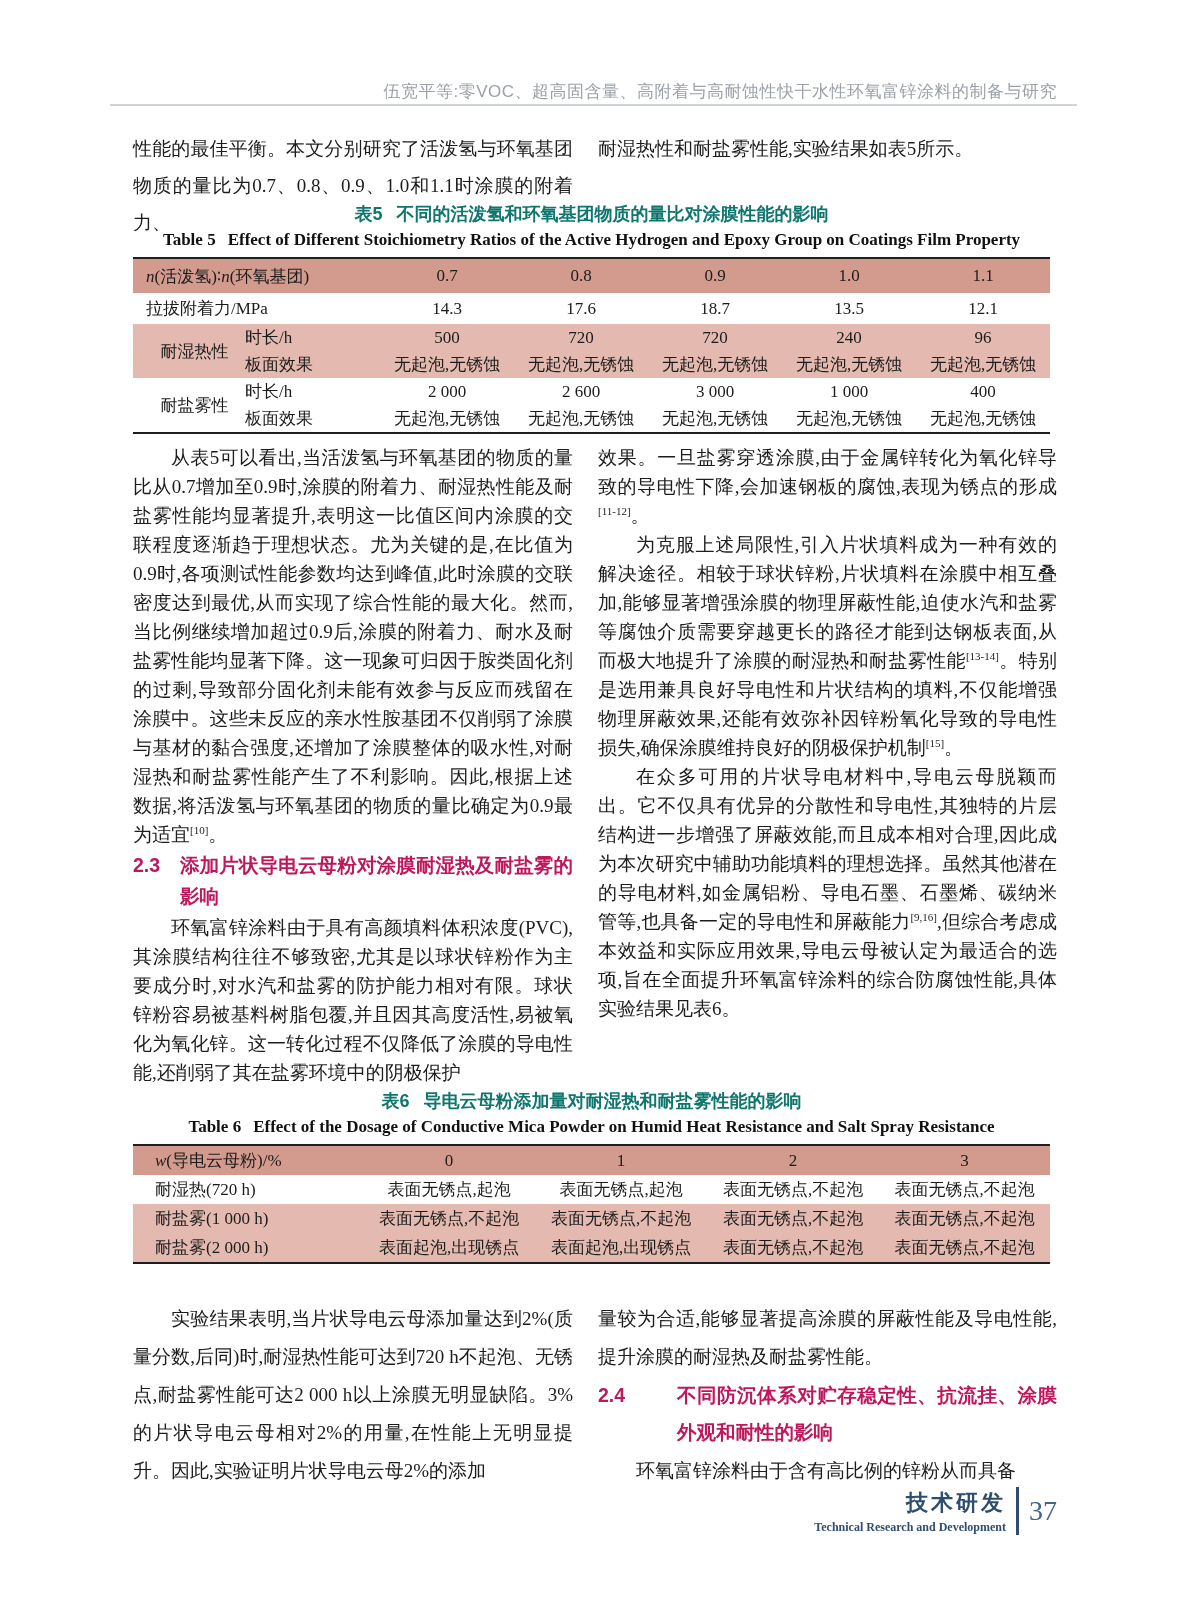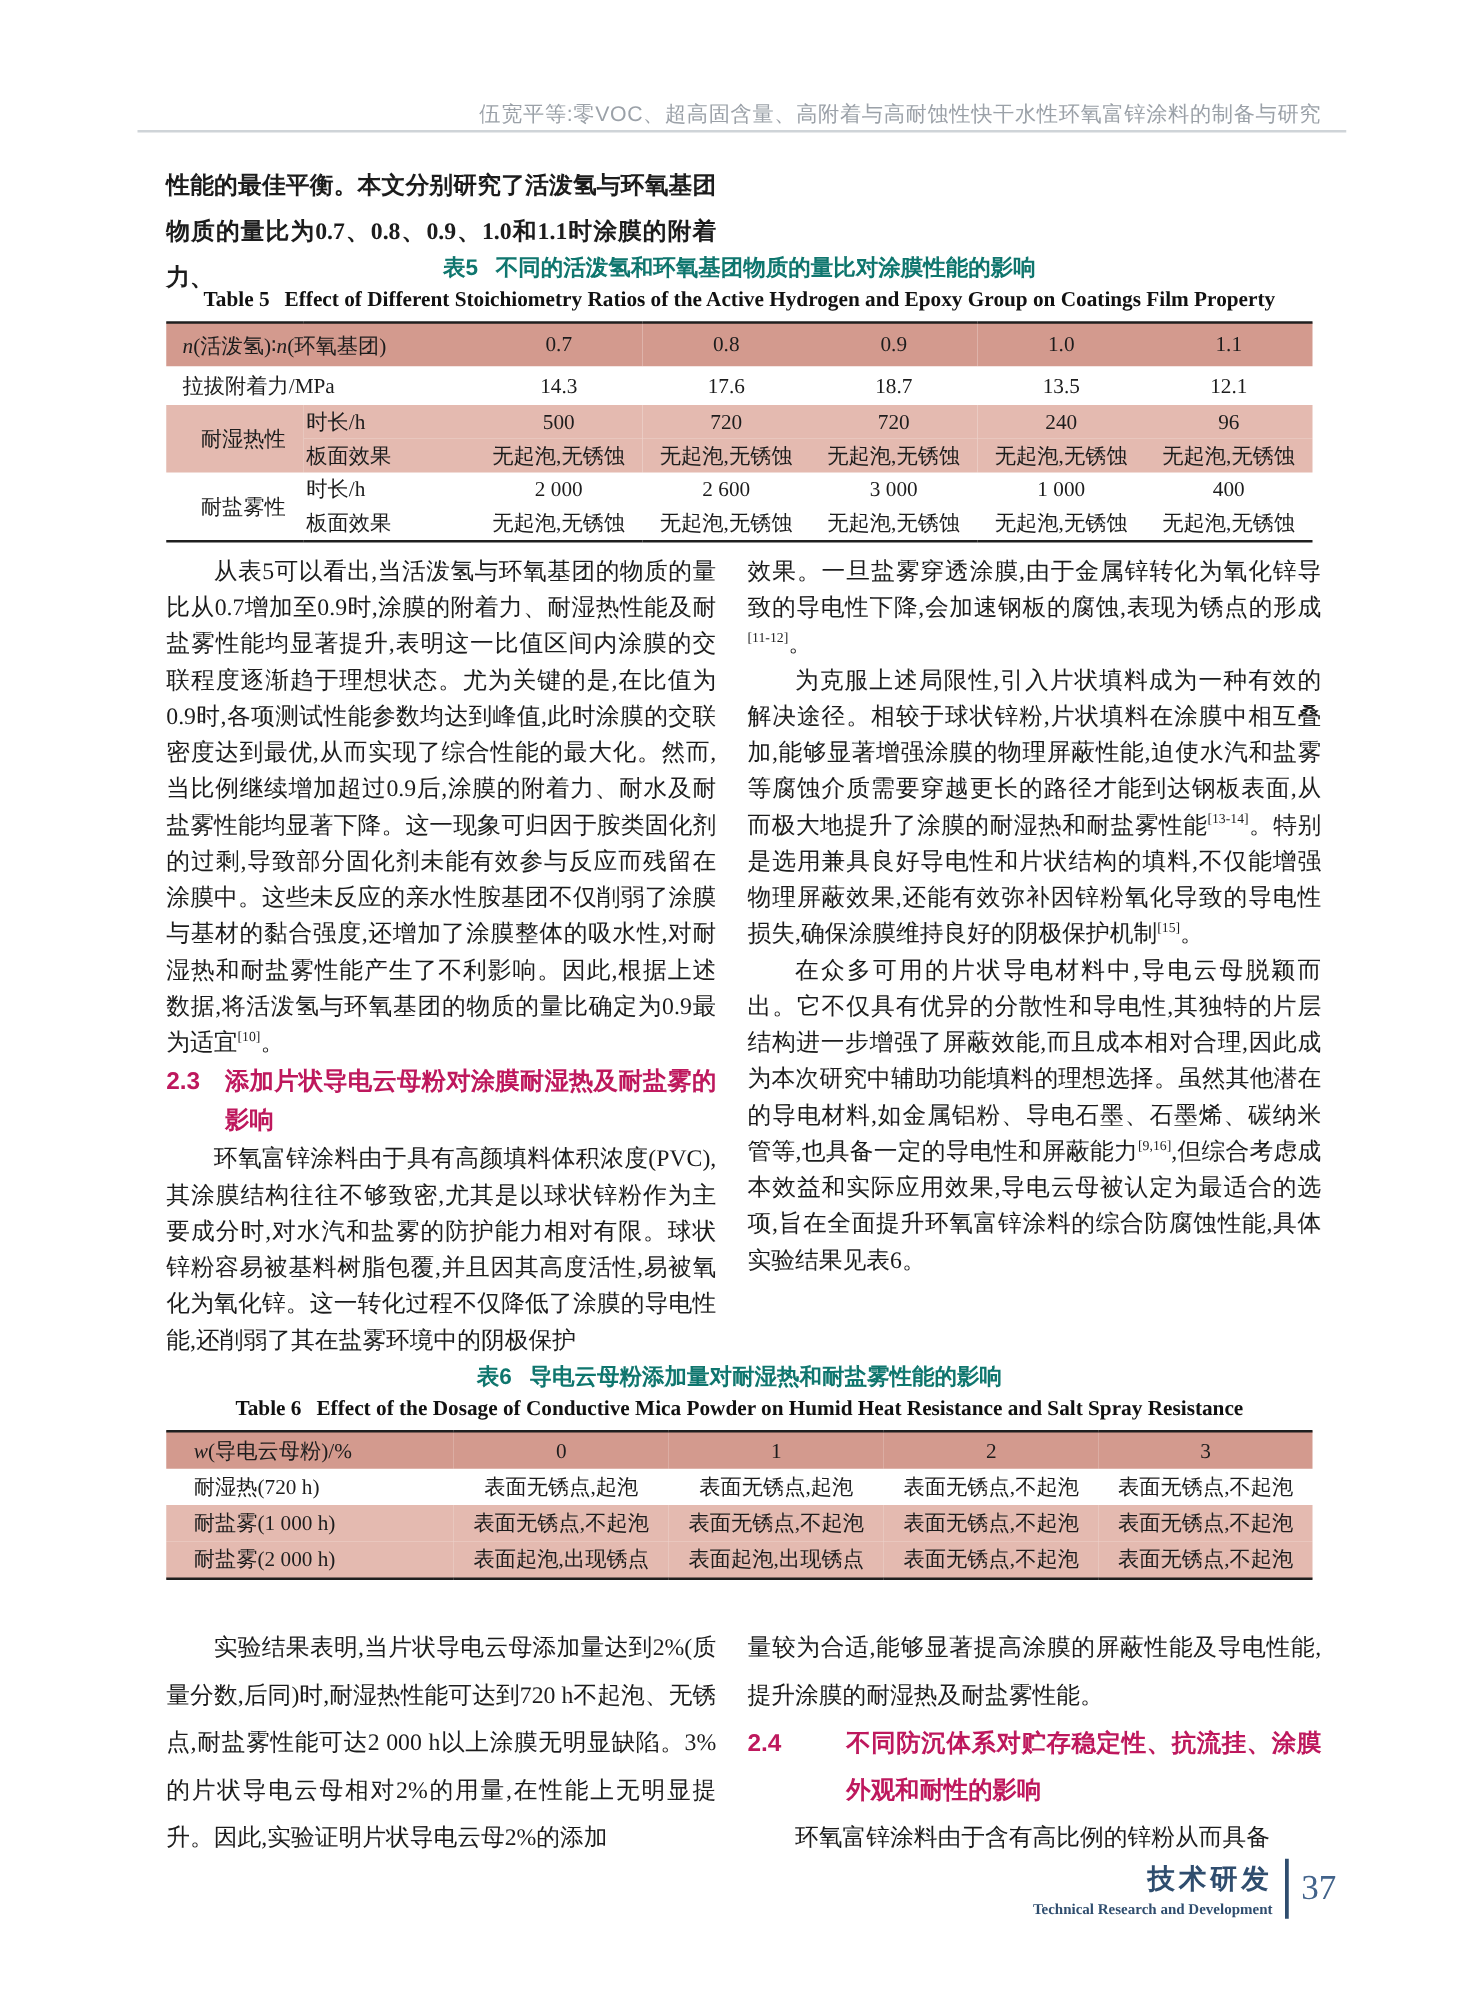--- a/index.html
+++ b/index.html
@@ -14,21 +14,21 @@
     font-size:17px; color:#9ba1a8; letter-spacing:0.5px;
   }
   .header-rule { position:absolute; top:104px; left:110px; width:967px; height:2px; background:#cfd4d8; }
 
   
   .two-col { position:absolute; left:133px; width:924px; display:flex; gap:25px; }
   .col-l { width:440px; flex:0 0 440px; }
   .col-r { width:459px; flex:0 0 459px; }
 
   .para { font-size:19px; text-align:justify; }
-  .lh37 .para { line-height:37px;font-weight:bold; }
+  .lh37 .para { line-height:37px; }
   .lh29 .para { line-height:29px; }
   .lh38 .para { line-height:38px; }
   .indent { text-indent:2em; }
   sup { font-size:11px; line-height:0; }
 
   .sec-h {
     display:flex; color:#be185d; font-weight:bold; font-size:19.5px; line-height:31px;
     font-family:"Liberation Sans","DejaVu Sans",sans-serif; margin:1px 0;
   }
   .sec-no { flex:0 0 47px; }
@@ -58,38 +58,41 @@
   td.grp { text-align:center; padding-left:13px !important; }
   td.sub { text-align:left !important; padding-left:2px !important; }
   td.lbl6 { text-align:left !important; padding-left:22px !important; }
   #table5 tr.r1 td { height:34px; }
   #table5 tr.r2 td { height:31px; }
   #table5 tr.r3 td, #table5 tr.r4 td, #table5 tr.r5 td, #table5 tr.r6 td { height:27px; }
   #table6 tr td { height:29px; }
   i.var { font-family:"Liberation Serif","DejaVu Serif",serif; font-style:italic; }
 
   
-  .footer { position:absolute; top:1487px; right:118px; display:flex; align-items:center; }
+  .footer { position:absolute; top:1487px; right:130px; display:flex; align-items:center; }
   .footer-text { text-align:right; color:#2f4d6e; }
   .footer-zh { font-family:"Liberation Sans","DejaVu Sans",sans-serif; font-size:22px; font-weight:bold; letter-spacing:3px; }
   .footer-en { font-family:"Liberation Serif","DejaVu Serif",serif; font-size:12px; font-weight:bold; margin-top:2px; }
   .footer-bar { width:3px; height:48px; background:#2f4d6e; margin-left:10px; margin-right:10px; }
   .footer-page { font-family:"Liberation Serif","DejaVu Serif",serif; font-size:28px; color:#42638b; }
 </style>
 </head>
 <body>
 
 <div class="page">
 
   <div class="running-title">伍宽平等:零VOC、超高固含量、高附着与高耐蚀性快干水性环氧富锌涂料的制备与研究</div>
   <div class="header-rule"></div>
 
   <div class="two-col lh37" style="top:130px;">
     <div class="col-l">
       <div class="para">性能的最佳平衡。本文分别研究了活泼氢与环氧基团物质的量比为0.7、0.8、0.9、1.0和1.1时涂膜的附着力、</div>
+    </div>
+    <div class="col-r">
+      <div class="para">耐湿热性和耐盐雾性能,实验结果如表5所示。</div>
     </div>
   </div>
 
   <div class="tbl-block" style="top:203px;">
     <div class="tbl-title-zh">
       <span class="tlabel">表5</span><span>不同的活泼氢和环氧基团物质的量比对涂膜性能的影响</span>
     </div>
     <div class="tbl-title-en">
       <span class="tlabel">Table 5</span><span>Effect of Different Stoichiometry Ratios of the Active Hydrogen and Epoxy Group on Coatings Film Property</span>
     </div>

